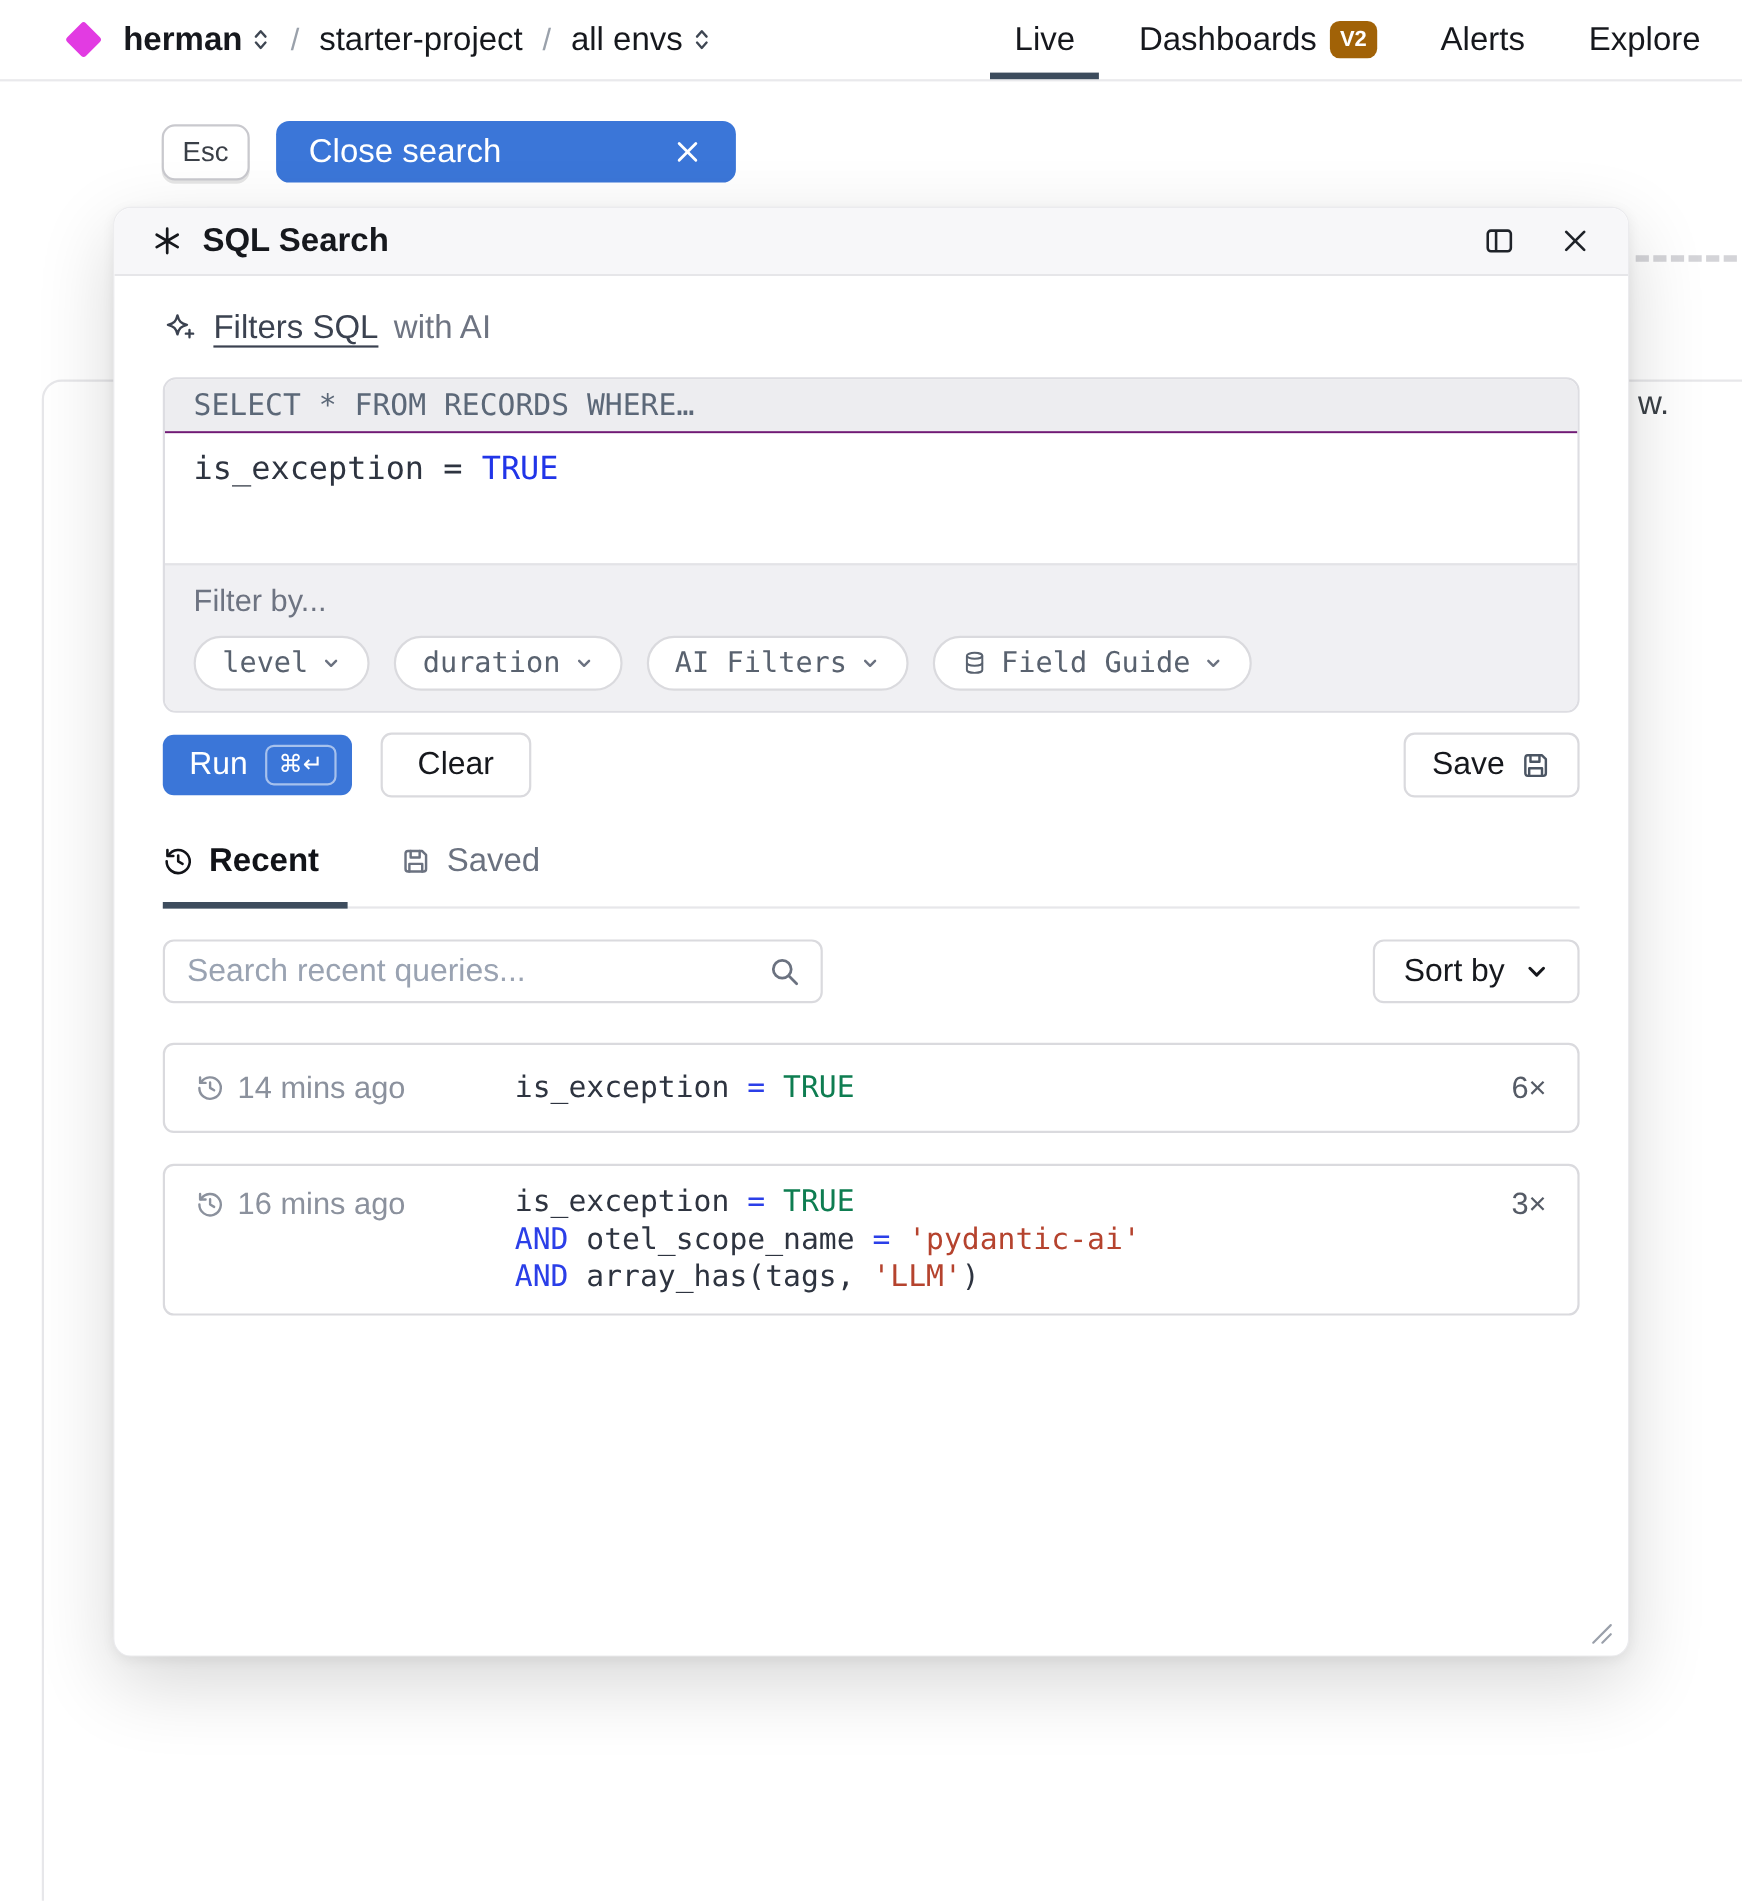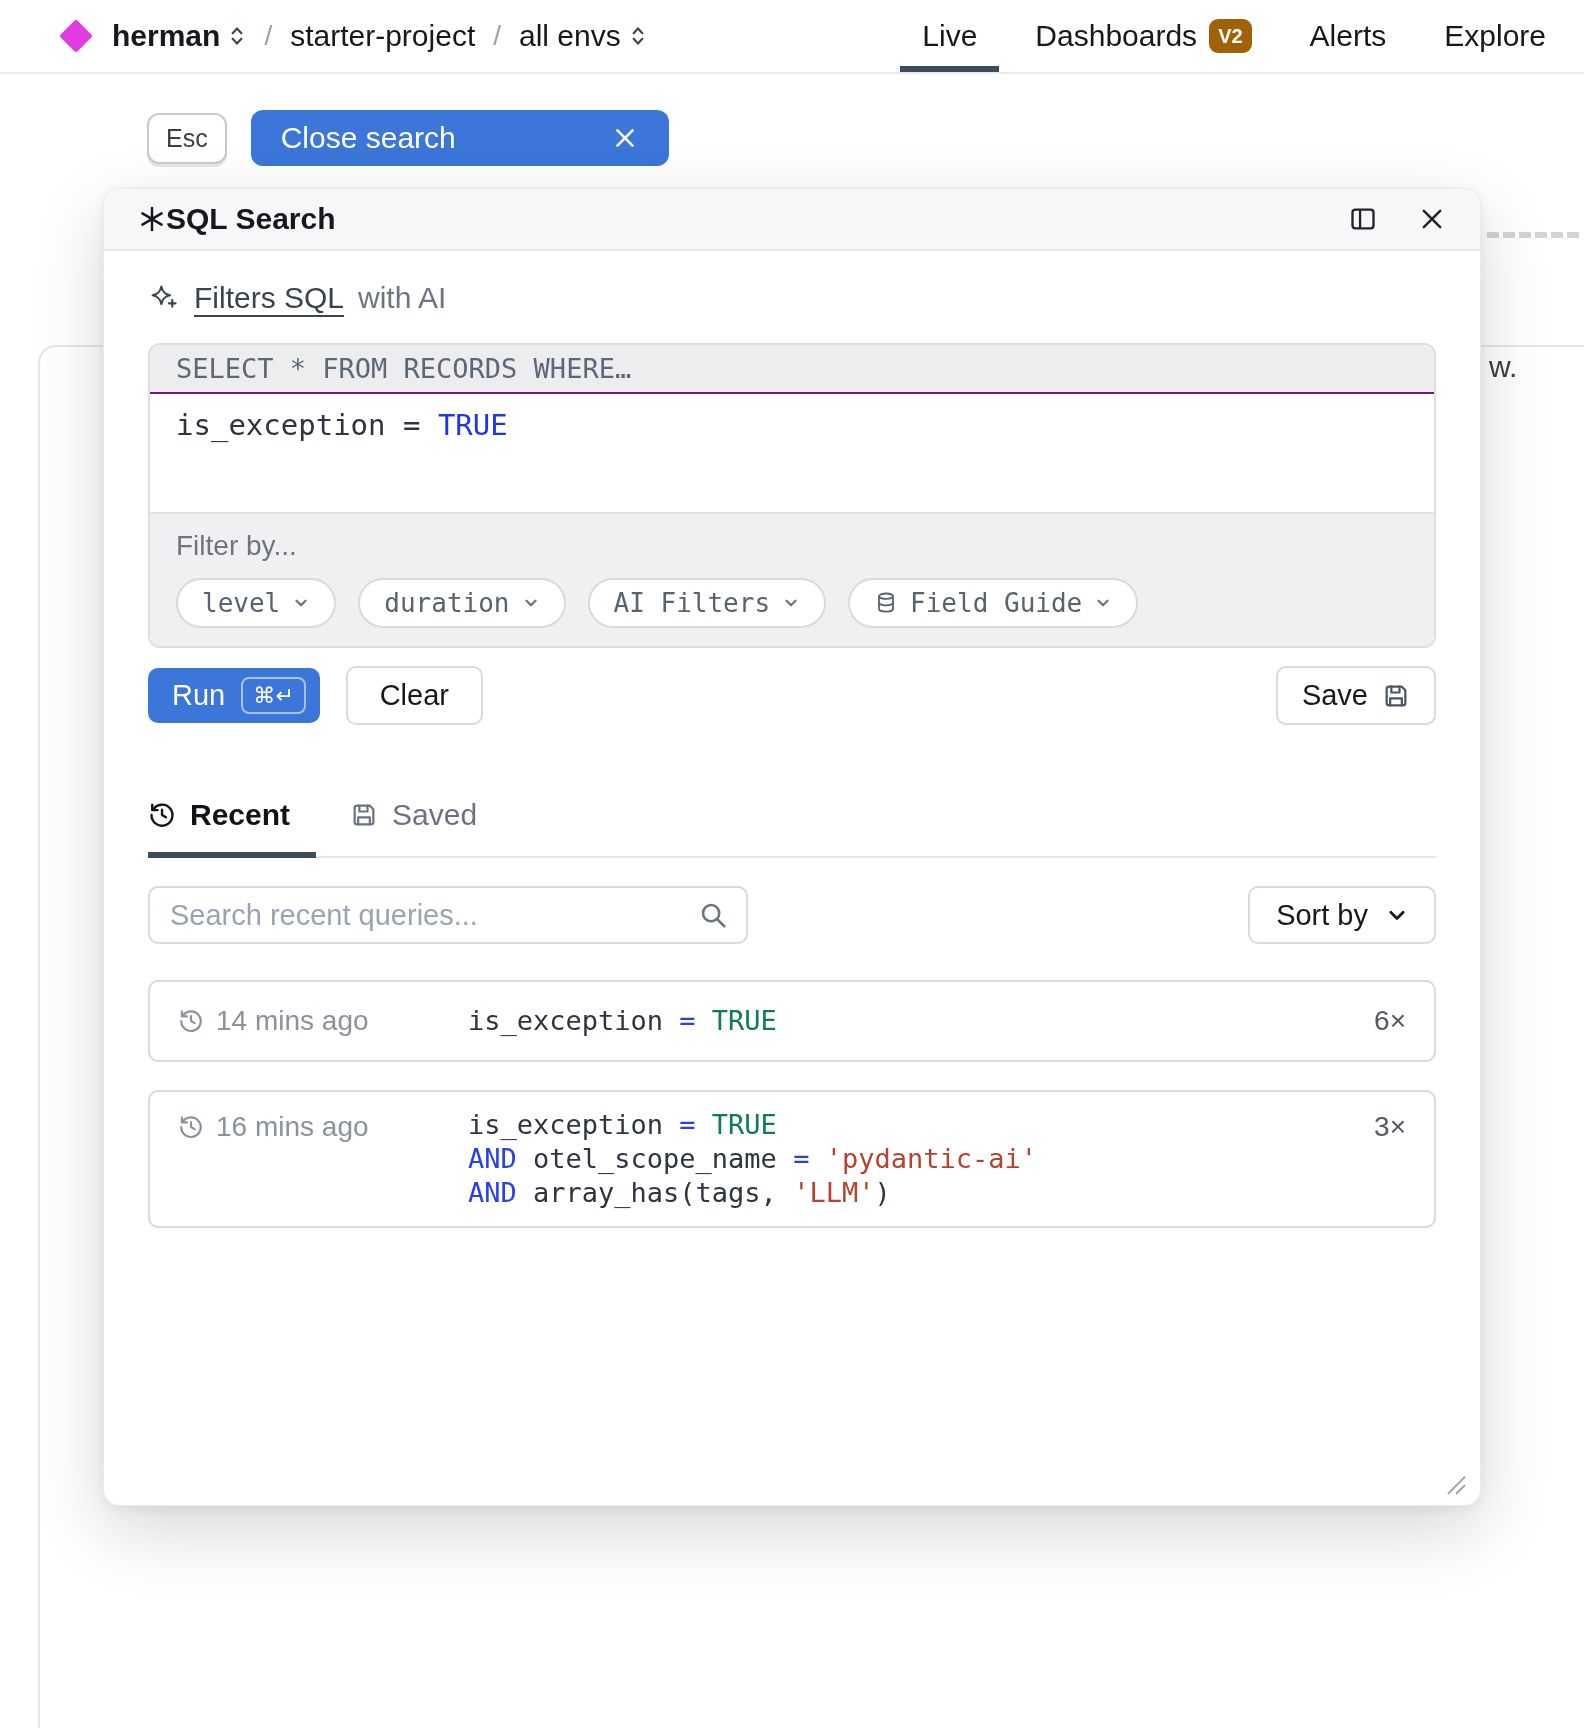--- a/index.html
+++ b/index.html
@@ -41,21 +41,21 @@
            padding:9px 17px;font-size:25px;color:#3a3f47;box-shadow:0 3px 0 rgba(0,0,0,.10);}
   .close-search-btn{width:418px;height:56px;background:#3b76d8;border:none;border-radius:12px;
            display:flex;align-items:center;justify-content:space-between;padding:0 30px;
            color:#fff;font-size:30px;cursor:pointer;box-sizing:border-box;font-family:inherit;}
 
   
   .modal{position:absolute;left:103px;top:188px;width:1378px;height:1318px;
          background:#fff;border:1px solid #ebebee;border-radius:16px;z-index:10;
          box-shadow:0 24px 70px rgba(0,0,0,.16),0 3px 12px rgba(0,0,0,.06);box-sizing:border-box;}
   .modal-header{height:60px;background:#f7f7f9;border-bottom:2px solid #e6e6e9;
-         border-radius:16px 16px 0 0;display:flex;align-items:center;padding:0 34px;}
+         border-radius:16px 16px 0 0;display:flex;align-items:center;gap:18px;padding:0 34px;}
   .modal-title{font-size:30px;font-weight:700;}
   .mh-icons{margin-left:auto;display:flex;align-items:center;gap:40px;color:#1f2329;}
   .icon-btn{cursor:pointer;background:none;border:none;padding:0;color:#1f2329;}
 
   .modal-body{padding:0 44px;}
 
   .generate-row{margin-top:30px;display:flex;align-items:center;gap:14px;font-size:30px;}
   .gen-link{color:#3b4250;text-decoration:underline;text-underline-offset:7px;
             text-decoration-thickness:2px;cursor:pointer;}
   .gen-suffix{color:#6e7482;}
@@ -84,21 +84,21 @@
   .kbd-hint{border:2px solid rgba(255,255,255,.55);border-radius:8px;padding:4px 10px;font-size:22px;
             font-family:"DejaVu Sans",sans-serif;}
   .clear-btn{background:#fff;border:2px solid #dadade;border-radius:10px;padding:11px 32px;
              font-size:29px;font-family:inherit;color:#16181d;cursor:pointer;}
   .save-btn{margin-left:auto;display:flex;align-items:center;gap:14px;background:#fff;
             border:2px solid #dadade;border-radius:10px;padding:11px 24px;font-size:29px;
             font-family:inherit;color:#16181d;cursor:pointer;}
   .save-btn .ic{color:#4b5563;}
 
   
-  .tabs{margin-top:73px;display:flex;gap:20px;border-bottom:2px solid #e7e7ea;}
+  .tabs{margin-top:41px;display:flex;gap:34px;border-bottom:2px solid #e7e7ea;}
   .tab{display:flex;align-items:center;gap:14px;font-size:30px;padding:0 40px 24px 0;
        position:relative;cursor:pointer;color:#6b7280;}
   .tab.active{color:#111318;font-weight:700;}
   .tab.active::after{content:"";position:absolute;left:0;right:14px;bottom:-2px;height:6px;background:#3d4c5d;}
 
   
   .search-row{margin-top:28px;display:flex;align-items:center;justify-content:space-between;}
   .search-box{position:relative;width:600px;}
   .search-input{width:100%;height:58px;box-sizing:border-box;border:2px solid #dadade;border-radius:10px;
         padding:0 64px 0 20px;font-size:29px;font-family:inherit;color:#4d7c0f;outline:none;}

